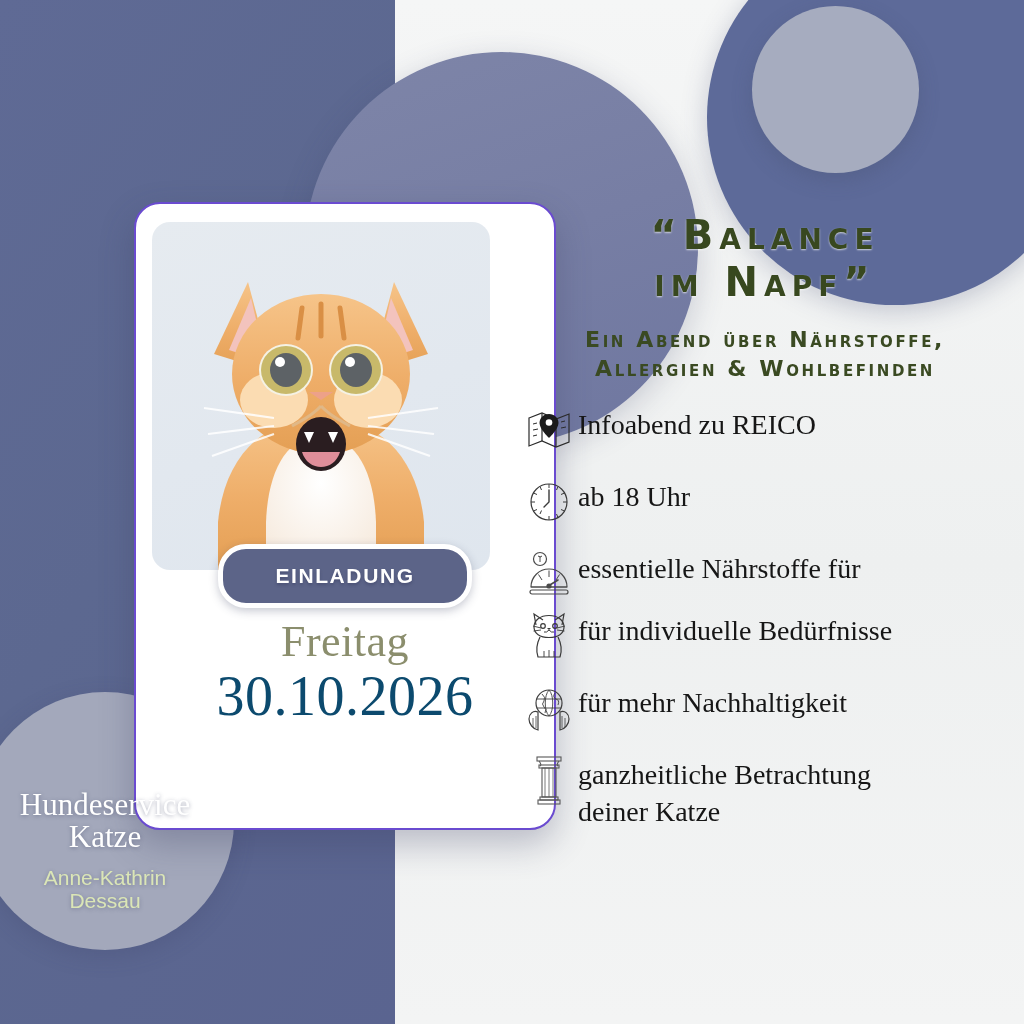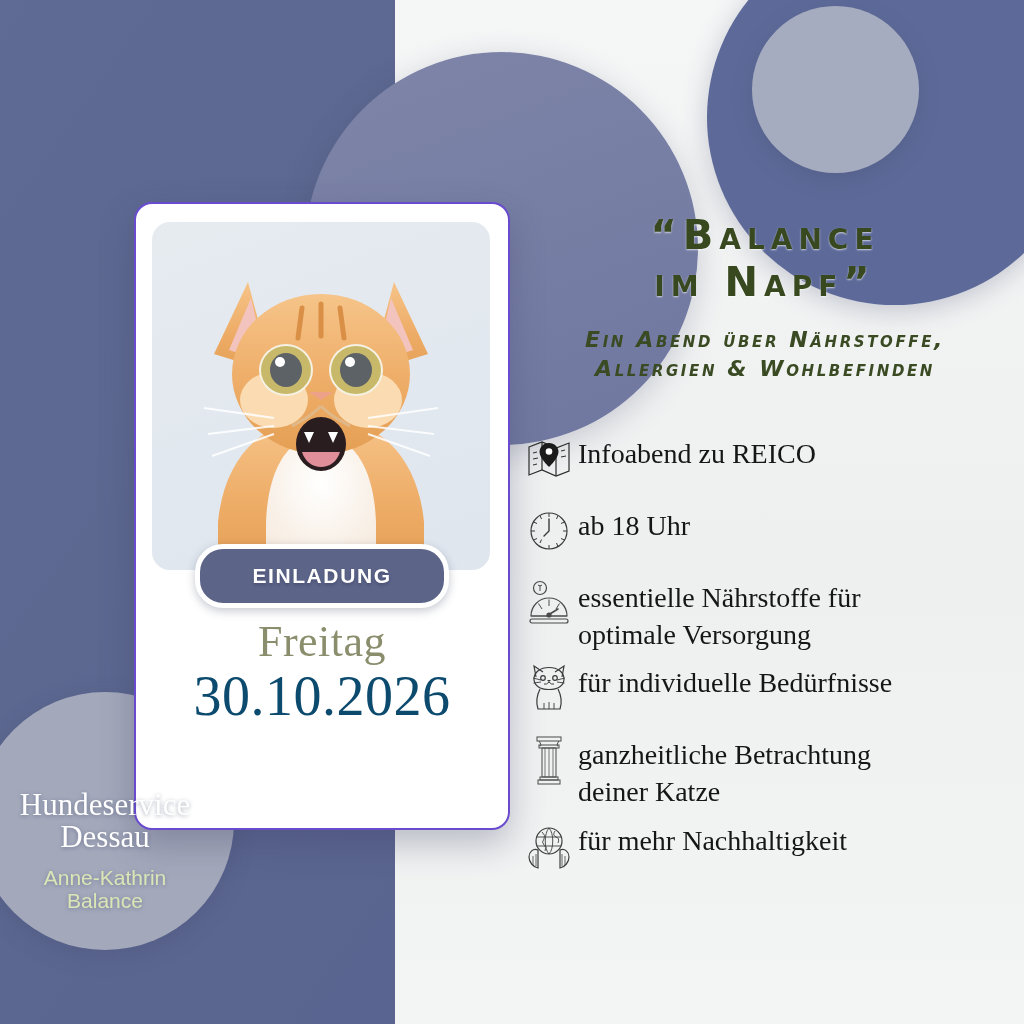--- a/index.html
+++ b/index.html
@@ -36,24 +36,25 @@
   }
   .c-bl{
     width:258px;height:258px;left:-24px;top:692px;
     background:#a3a8bb;
     box-shadow:0 6px 22px rgba(60,66,100,.22);
   }
 
   
   .card{
     position:absolute;left:134px;top:202px;width:372px;height:624px;
-    background:#ffffff;border-radius:18px;
+    background:#ffffff;border-radius:26px;
     border:2px solid #6a4bd0;
     box-shadow:0 14px 34px rgba(55,60,95,.30);
     overflow:hidden;
+    padding-left:46px;
   }
   .photo{
     position:absolute;left:16px;top:18px;width:338px;height:348px;
     border-radius:18px;overflow:hidden;
     background:linear-gradient(160deg,#e6ebf0 0%,#e2e8ef 55%,#dfe6ee 100%);
   }
   .photo svg{position:absolute;left:0;top:0;width:100%;height:100%;}
   .badge{
     position:absolute;left:50%;transform:translateX(-50%);top:340px;
     width:244px;height:54px;border-radius:28px;
@@ -101,25 +102,25 @@
     font-family:"DejaVu Sans",sans-serif;
     font-weight:bold;font-size:40px;line-height:1.18;
     letter-spacing:6px;font-variant:small-caps;
     text-shadow:0 1px 2px rgba(255,255,255,.7);
   }
   .title .l2{display:block;}
   .subtitle{
     margin-top:20px;text-align:center;color:#3a4a22;
     font-family:"DejaVu Sans",sans-serif;
     font-weight:bold;font-size:22px;line-height:1.3;
-    letter-spacing:2.6px;font-variant:small-caps;font-style:italic;
+    letter-spacing:2.6px;font-variant:small-caps;
   }
   .subtitle .l2{display:block;}
 
-  .bullets{margin-top:48px;}
+  .bullets{margin-top:19px;}
   .bullet{
     display:flex;align-items:flex-start;margin-bottom:18px;
   }
   .bullet .ic{
     flex:0 0 58px;width:58px;height:54px;
     display:flex;align-items:center;justify-content:center;
   }
   .bullet .ic svg{display:block;}
   .bullet .tx{
     font-size:28px;color:#161616;line-height:1.32;padding-top:4px;
@@ -198,25 +199,25 @@
       <span>EINLADUNG</span>
     </div>
 
     <div class="card-day">Freitag</div>
     <div class="card-date">30.10.2026</div>
   </div>
 
   <div class="brand">
     <div class="brand-name">
       <span>Hundeservice</span><br>
-      <span>Dessau</span>
+      <span>Katze</span>
     </div>
     <div class="brand-person">
       <span>Anne-Kathrin</span><br>
-      <span>Balance</span>
+      <span>Dessau</span>
     </div>
   </div>
 
   <div class="right">
 
     <div class="title">
       <span>“Balance</span>
       <span class="l2">im Napf”</span>
     </div>
 
@@ -269,21 +270,20 @@
             <path d="M5 37 A18 18 0 0 1 41 37 Z"></path>
             <path d="M12.5 24.5 L16 30 M23 20.5 L23 27 M33.5 24.5 L30 30" stroke-width="1"></path>
             <path d="M5 37 L41 37"></path>
             <path d="M23 35.5 L32 30" stroke-width="1.6" stroke-linecap="round"></path>
             <circle cx="23" cy="36" r="2.6" fill="#4a4a4a" stroke="none"></circle>
             <rect x="4" y="40" width="38" height="4" rx="2"></rect>
           </svg>
         </span>
         <span class="tx">
           <span>essentielle Nährstoffe für</span>
-          <span class="l2">optimale Versorgung</span>
         </span>
       </div>
 
       <div class="bullet">
         <span class="ic">
           <svg width="42" height="50" viewBox="0 0 42 50" fill="none" stroke="#3a3a3a" stroke-width="1.2">
             <path d="M8 14 L6 3 L15 9 M34 14 L36 3 L27 9"></path>
             <path d="M21 4.5 C12 4.5 6 9.5 6 16 C6 22.5 12 26.5 21 26.5 C30 26.5 36 22.5 36 16 C36 9.5 30 4.5 21 4.5 Z"></path>
             <circle cx="15" cy="15" r="2.3"></circle>
               <circle cx="27" cy="15" r="2.3"></circle>
@@ -292,51 +292,51 @@
             <path d="M13 17 L5 15 M13 19 L5.5 20 M29 17 L37 15 M29 19 L36.5 20" stroke-width=".9"></path>
             <path d="M12 26 C9 32 8 40 10 46 L32 46 C34 40 33 32 30 26"></path>
             <path d="M16 46 L16 40 M21 46 L21 39 M26 46 L26 40" stroke-width=".9"></path>
           </svg>
         </span>
         <span class="tx">
           <span>für individuelle Bedürfnisse</span>
         </span>
       </div>
 
-      <div class="bullet b-tight">
-        <span class="ic">
-          <svg width="32" height="52" viewBox="0 0 32 52" fill="none" stroke="#585858" stroke-width="1.1">
-            <rect x="4" y="3" width="24" height="4"></rect>
-            <path d="M6 7 q3 4 1 5 M26 7 q-3 4 -1 5"></path>
-            <rect x="6" y="11" width="20" height="3"></rect>
-            <rect x="9" y="14" width="14" height="29"></rect>
-            <path d="M12 14 L12 43 M16 14 L16 43 M20 14 L20 43" stroke-width=".8"></path>
-            <rect x="7" y="43" width="18" height="3"></rect>
-            <rect x="5" y="46" width="22" height="4"></rect>
-          </svg>
-        </span>
-        <span class="tx">
-          <span>ganzheitliche Betrachtung</span>
-          <span class="l2">deiner Katze</span>
-        </span>
-      </div>
-
       <div class="bullet">
         <span class="ic">
           <svg width="48" height="48" viewBox="0 0 48 48" fill="none" stroke="#3f3f3f" stroke-width="1.2">
             <circle cx="24" cy="19" r="13"></circle>
             <path d="M24 6 C19 11 19 27 24 32 M24 6 C29 11 29 27 24 32" stroke-width=".9"></path>
             <path d="M11.5 15 L36.5 15 M11.5 24 L36.5 24" stroke-width=".9"></path>
             <path d="M17 10 q4 3 2 7 q-3 3 0 6 q3 2 1 6" stroke-width=".9"></path>
             <path d="M30 9 q-3 4 1 6 q4 1 2 6" stroke-width=".9"></path>
             <path d="M13 28 C8 26 4 30 4 35 C4 40 8 45 13 46 L13 33 Z"></path>
             <path d="M35 28 C40 26 44 30 44 35 C44 40 40 45 35 46 L35 33 Z"></path>
             <path d="M8 34 L8 43 M11 32 L11 44 M37 32 L37 44 M40 34 L40 43" stroke-width=".8"></path>
           </svg>
         </span>
         <span class="tx">
           <span>für mehr Nachhaltigkeit</span>
         </span>
       </div>
 
+      <div class="bullet b-tight">
+        <span class="ic">
+          <svg width="32" height="52" viewBox="0 0 32 52" fill="none" stroke="#585858" stroke-width="1.1">
+            <rect x="4" y="3" width="24" height="4"></rect>
+            <path d="M6 7 q3 4 1 5 M26 7 q-3 4 -1 5"></path>
+            <rect x="6" y="11" width="20" height="3"></rect>
+            <rect x="9" y="14" width="14" height="29"></rect>
+            <path d="M12 14 L12 43 M16 14 L16 43 M20 14 L20 43" stroke-width=".8"></path>
+            <rect x="7" y="43" width="18" height="3"></rect>
+            <rect x="5" y="46" width="22" height="4"></rect>
+          </svg>
+        </span>
+        <span class="tx">
+          <span>ganzheitliche Betrachtung</span>
+          <span class="l2">deiner Katze</span>
+        </span>
+      </div>
+
     </div>
   </div>
 </div>
 
 </body></html>

